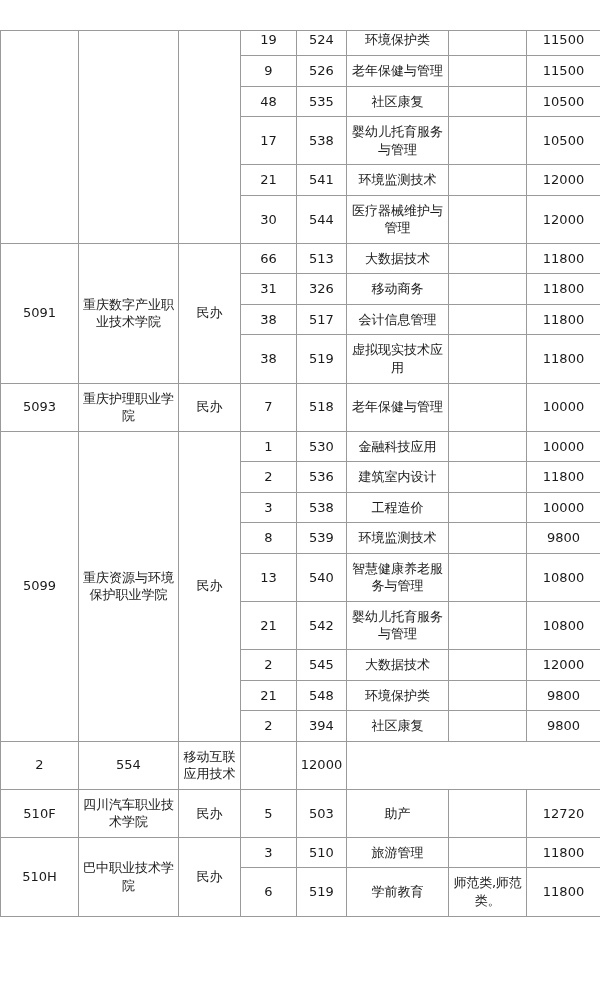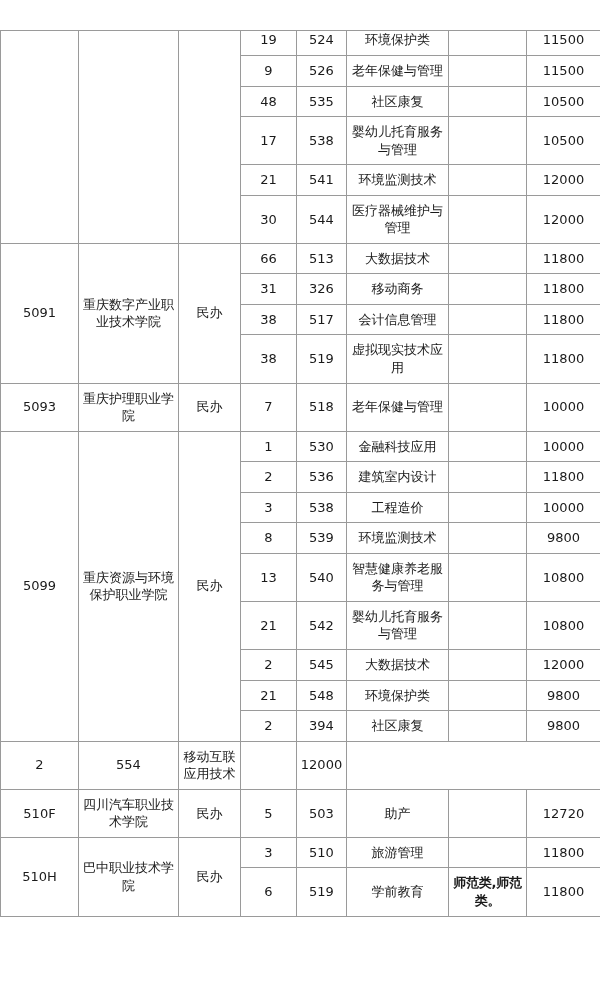--- a/index.html
+++ b/index.html
@@ -47,21 +47,20 @@
     padding-left: 4px;
     padding-right: 4px;
   }
   td.name {
     padding-left: 3px;
     padding-right: 3px;
   }
   td.note {
     font-size: 12px;
     letter-spacing: -0.2px;
-    font-weight: bold;
   }
   
   tr.first-row td {
     padding-top: 0;
     height: 18px;
   }
 </style>
 </head>
 <body>
 

